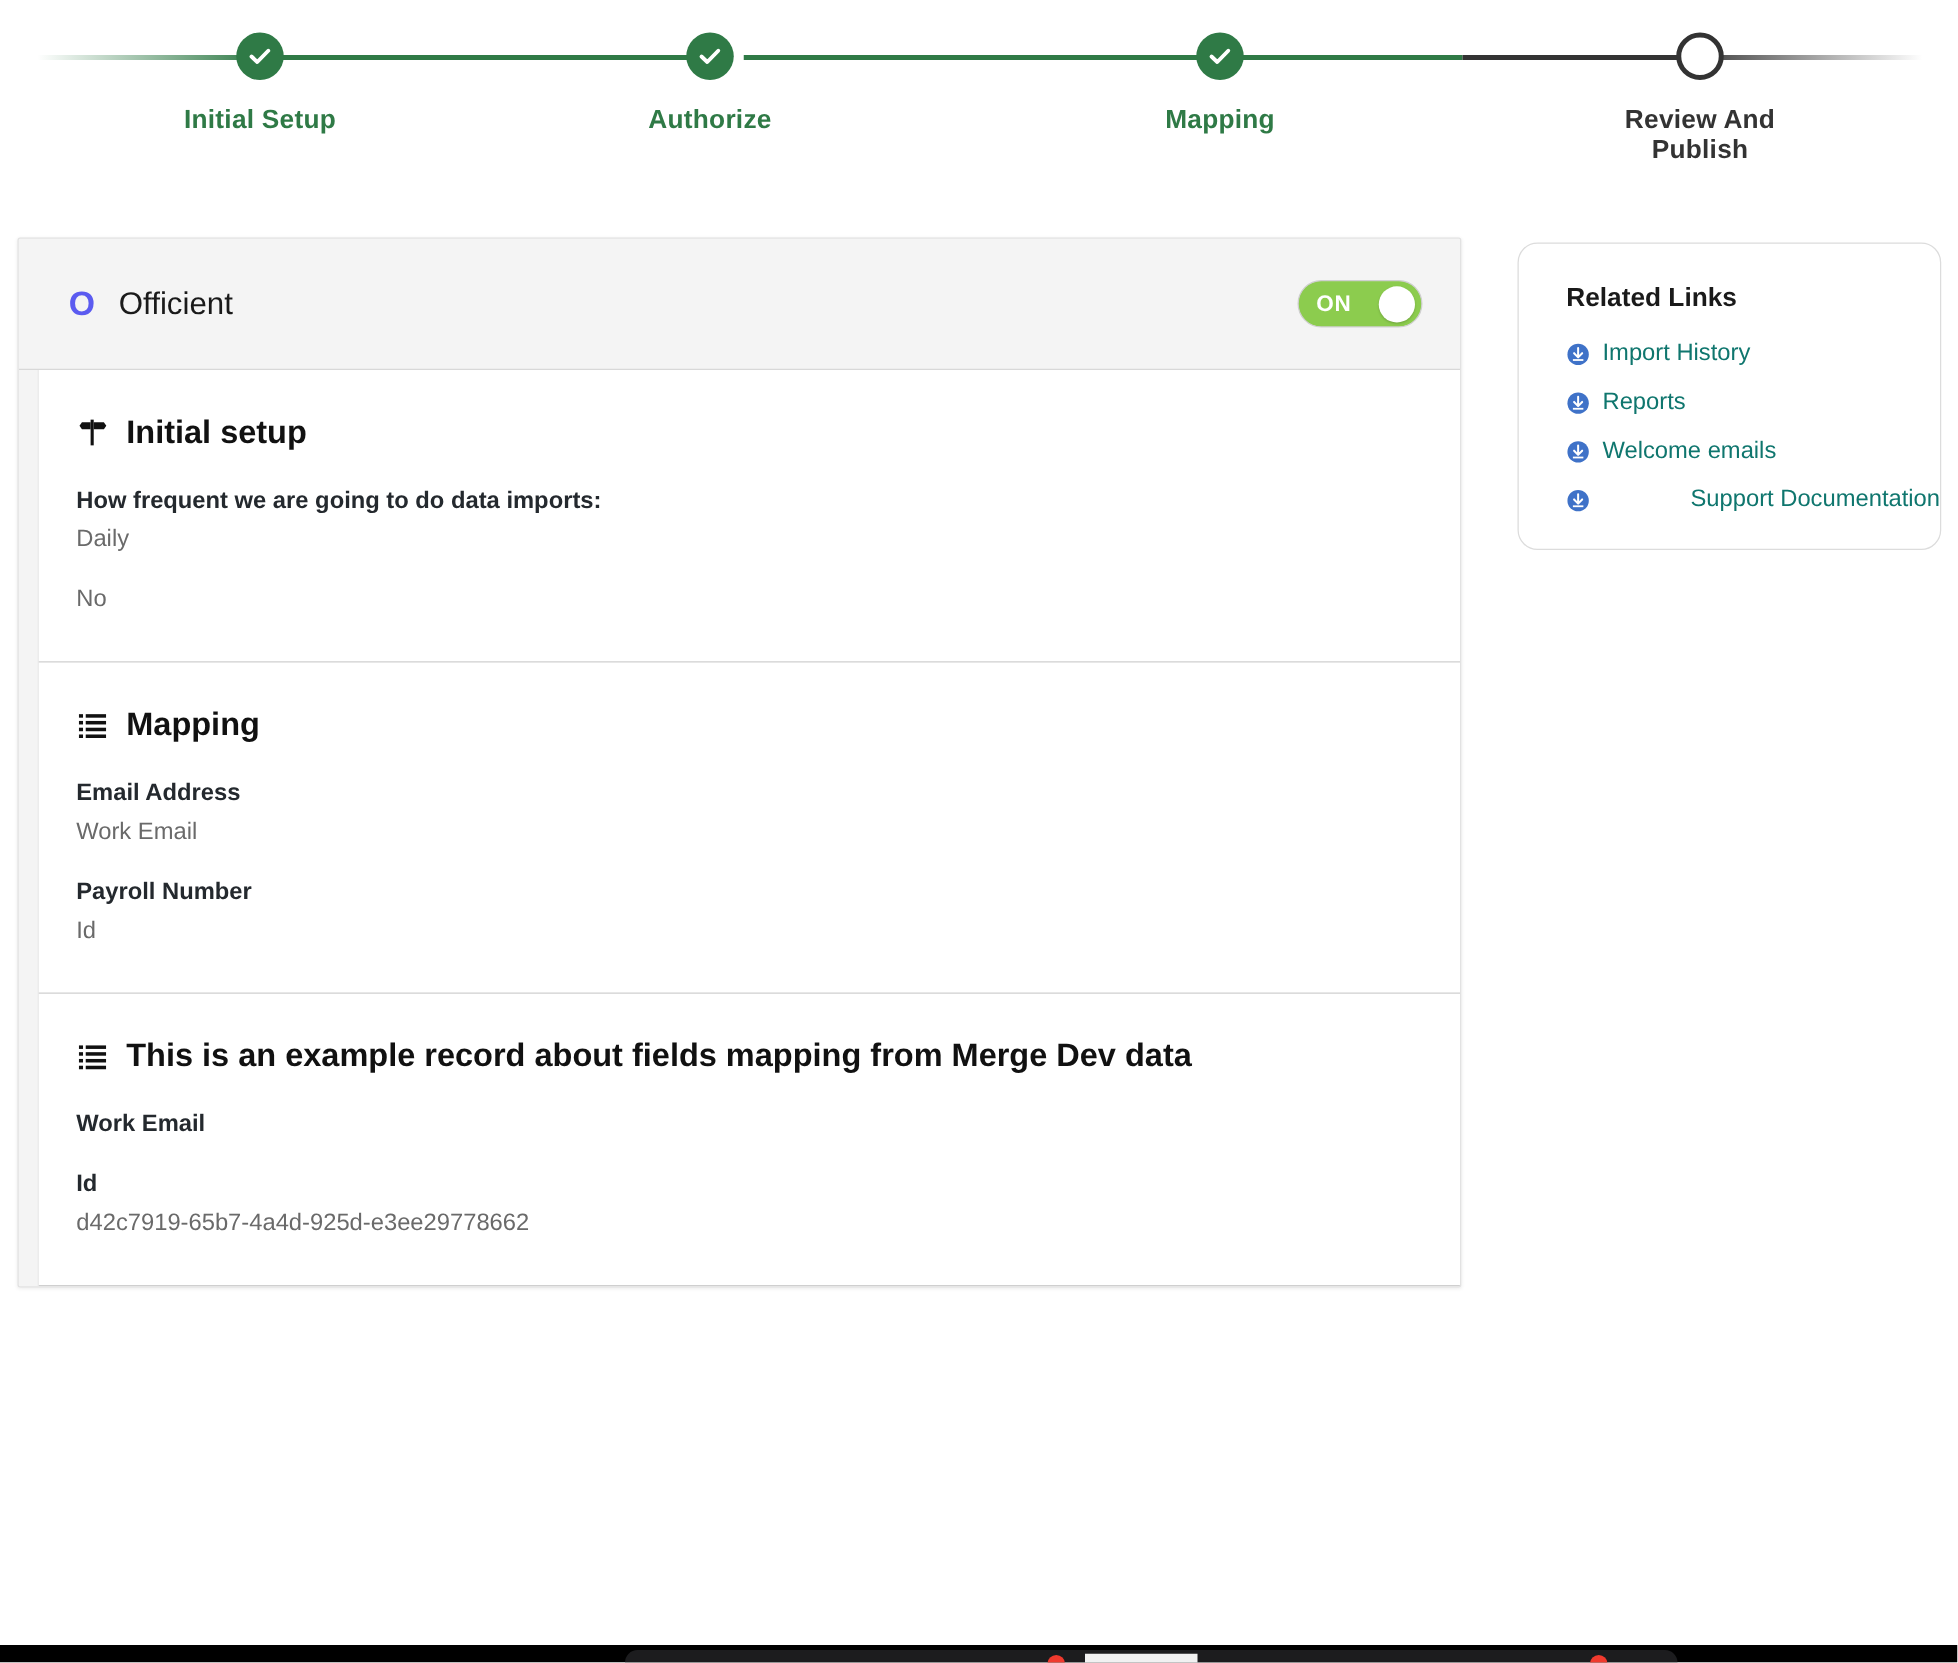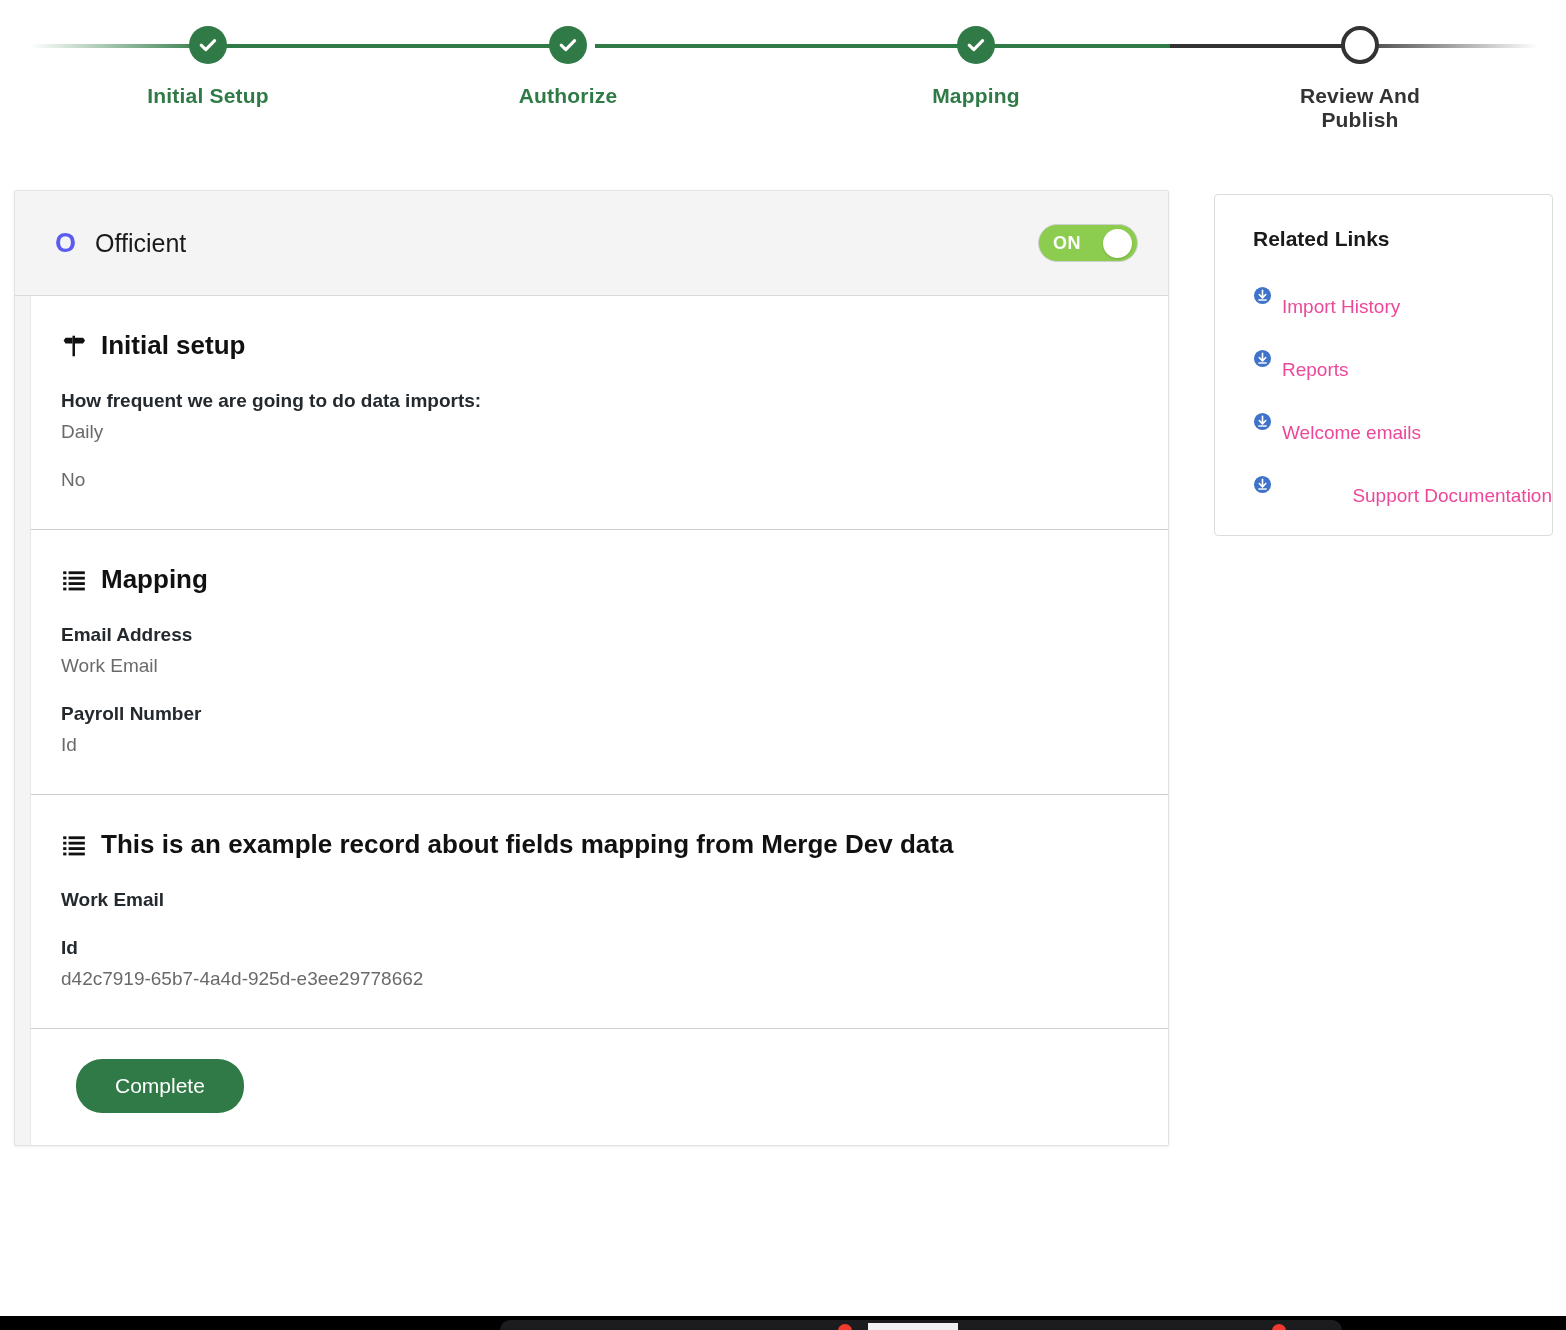--- a/index.html
+++ b/index.html
@@ -197,42 +197,41 @@
   }
 
   
   .related-panel {
     position: absolute;
     left: 1214px;
     top: 4px;
     width: 339px;
     background: #ffffff;
     border: 1px solid #dcdcdc;
-    border-radius: 4px;
+    border-radius: 16px;
     padding: 32px 0 28px 38px;
   }
   .related-title {
     font-size: 21px;
     font-weight: 700;
     color: #1a1a1a;
     margin-bottom: 21px;
   }
   .related-link {
     display: flex;
     align-items: center;
     gap: 10px;
     margin-bottom: 17px;
     text-decoration: none;
     cursor: pointer;
   }
   .related-link:last-child { margin-bottom: 0; justify-content: space-between; }
   .related-link-text {
     font-size: 19px;
-    color: #ec4899;
-    margin-top: 24px;
+    color: #0f766e;
   }
   .dl-icon { display: block; flex: none; }
 
   
   .dock-strip {
     position: absolute;
     left: 0; top: 1316px;
     width: 1566px; height: 14px;
     background: #000000;
   }
@@ -380,23 +379,20 @@
         </div>
         <div class="field">
           <div class="field-label">Work Email</div>
         </div>
         <div class="field">
           <div class="field-label">Id</div>
           <div class="field-value">d42c7919-65b7-4a4d-925d-e3ee29778662</div>
         </div>
       </div>
 
-      <div class="card-footer">
-        <button class="complete-btn">Complete</button>
-      </div>
 
     </div>
   </div>
 
   <div class="related-panel">
     <div class="related-title">Related Links</div>
 
     <div class="related-link">
       <svg class="dl-icon" width="19" height="19" viewBox="0 0 20 20">
         <circle cx="10" cy="10" r="9" fill="#3f72c8"></circle>

